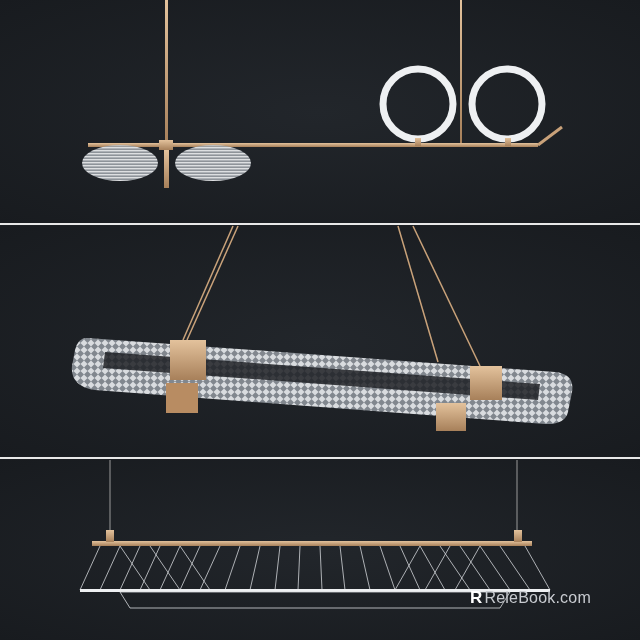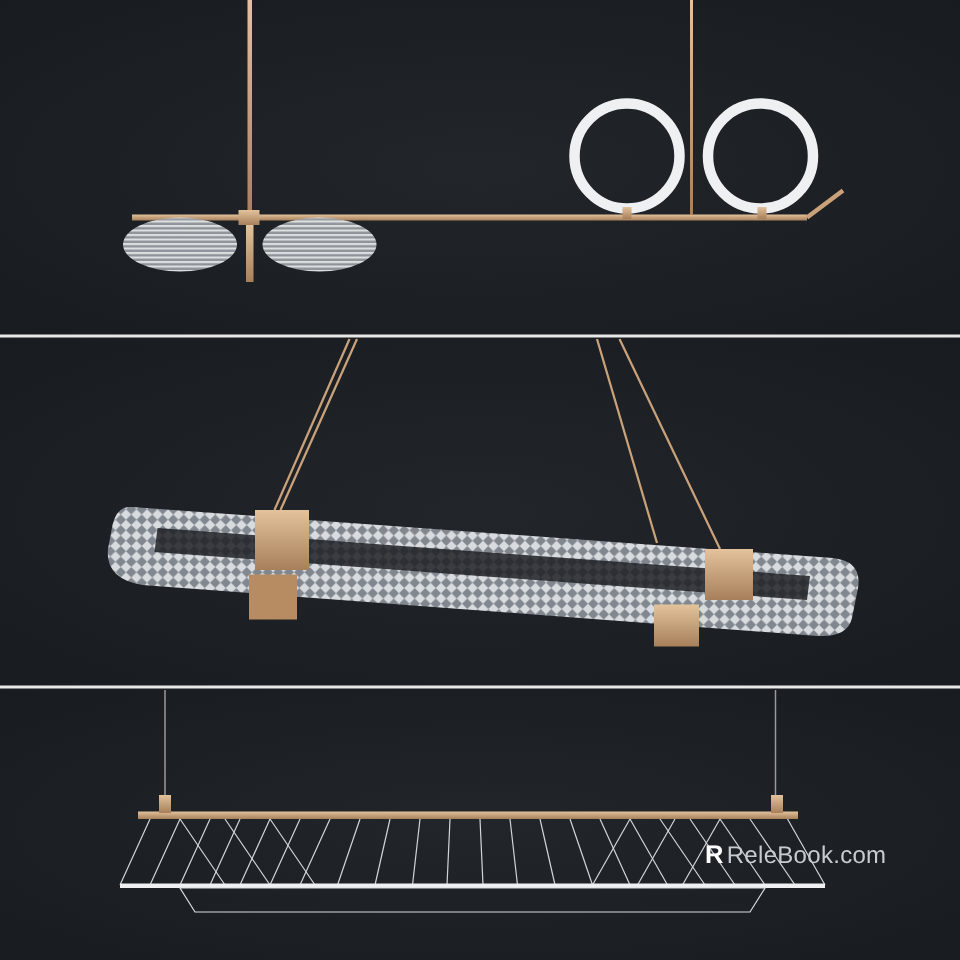--- a/index.html
+++ b/index.html
@@ -1,20 +1,20 @@
 <!DOCTYPE html>
 <html><head>
 <meta charset="utf-8">
 <style>
   html,body{margin:0;padding:0;background:#000;}
   .canvas{position:relative;width:640px;height:640px;overflow:hidden;background:#1b1e22;font-family:"Liberation Sans",sans-serif;}
   .panel{position:absolute;left:0;width:640px;background:radial-gradient(ellipse at 50% 50%,#22262b 0%,#181b1f 100%);}
   .divider{position:absolute;left:0;width:640px;height:2px;background:#e8e8e8;}
   svg{position:absolute;left:0;top:0;}
-  .watermark{position:absolute;left:470px;top:560px;font-size:16px;color:#c8cbd0;letter-spacing:0.2px;}
+  .watermark{position:absolute;left:470px;top:588px;font-size:16px;color:#c8cbd0;letter-spacing:0.2px;}
   .watermark .logo{display:inline-block;font-weight:bold;color:#fff;margin-right:2px;font-size:17px;}
 </style>
 </head>
 <body>
 
 <div class="canvas">
   <div class="panel" style="top:0;height:224px;"></div>
   <div class="divider" style="top:223px;"></div>
   <div class="panel" style="top:226px;height:232px;"></div>
   <div class="divider" style="top:457px;"></div>

